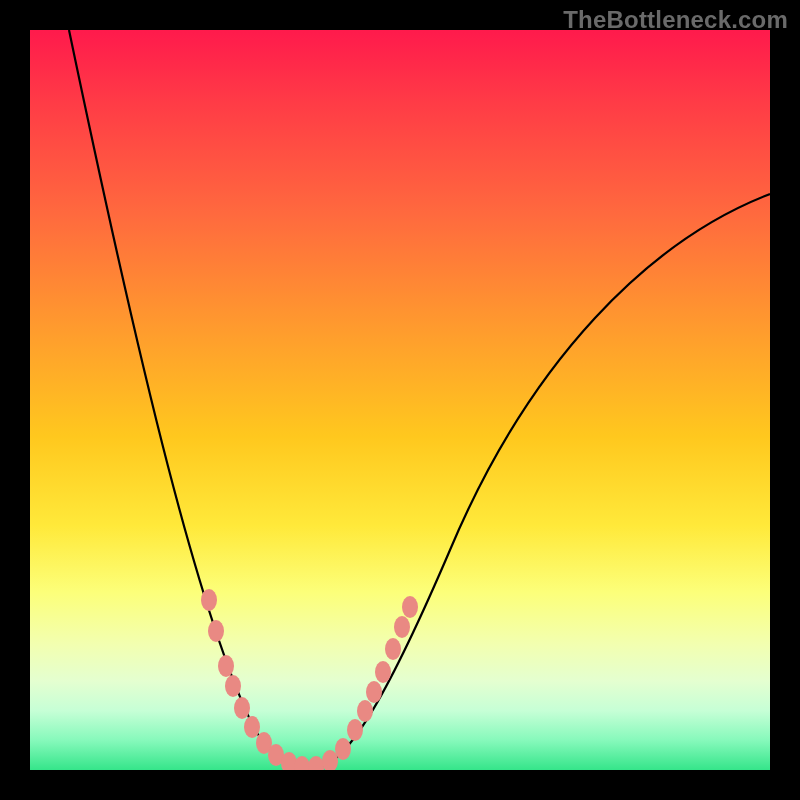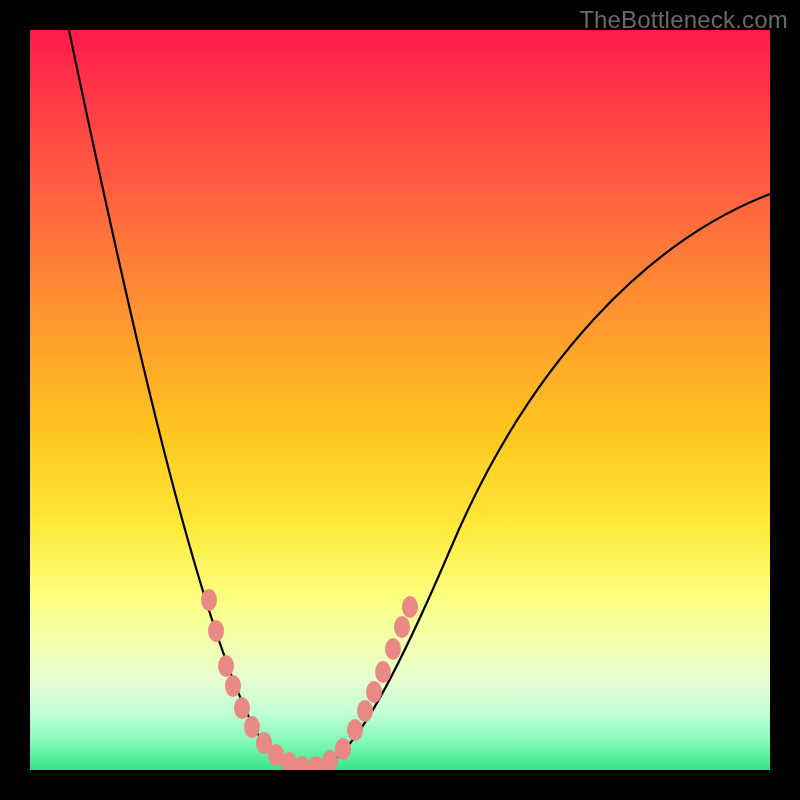--- a/index.html
+++ b/index.html
@@ -41,21 +41,21 @@
       #86f9bb 96%,
       #35e58a 100%
     );
   }
   .watermark {
     position: absolute;
     top: 6px;
     right: 12px;
     color: #6a6a6a;
     font-size: 24px;
-    font-weight: 400;
+    font-weight: 700;
     letter-spacing: 0.2px;
     user-select: none;
   }
   .curve-svg {
     position: absolute;
     left: 30px;
     top: 30px;
     width: 740px;
     height: 740px;
   }

